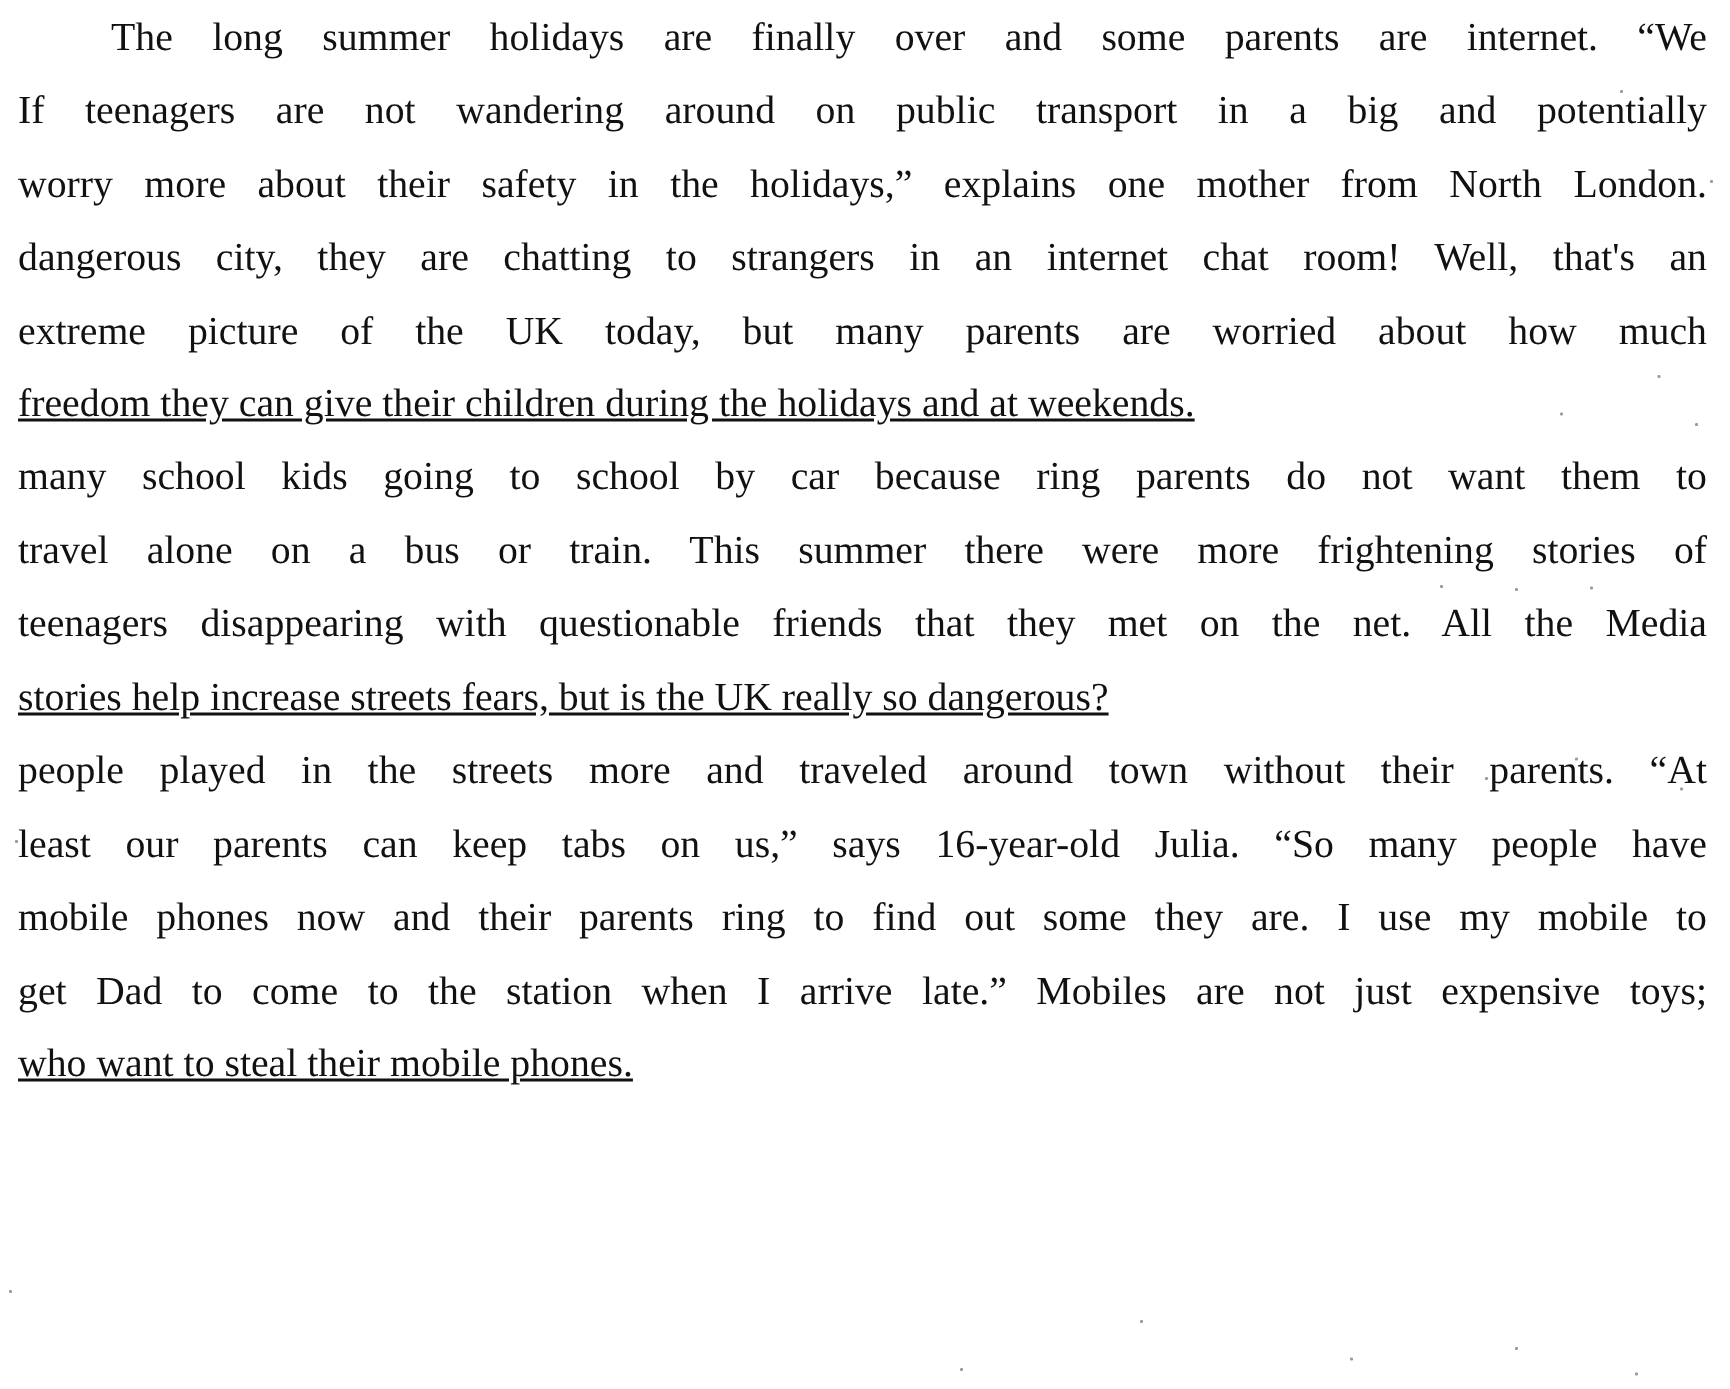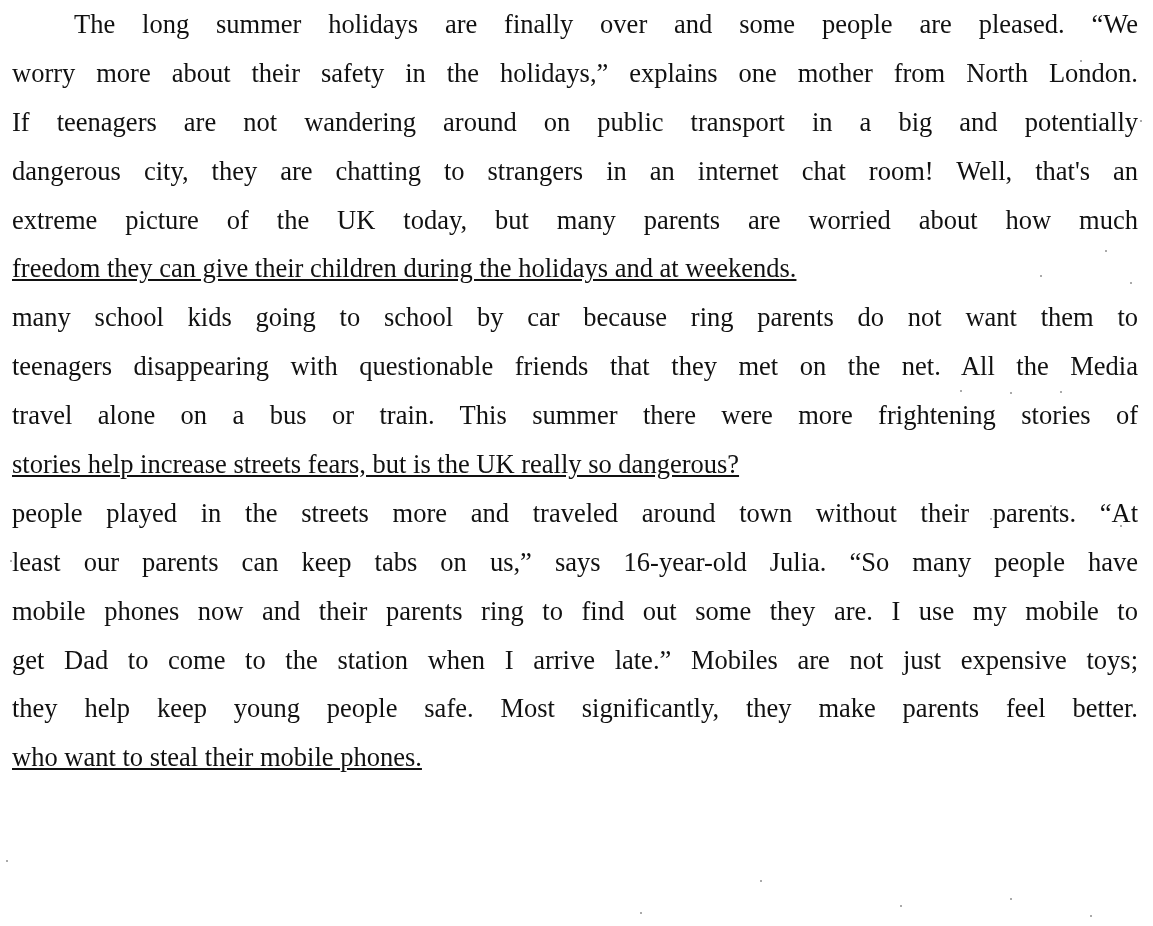--- a/index.html
+++ b/index.html
@@ -58,41 +58,40 @@
       border-radius: 50%;
     }
   </style>
 </head>
 <body>
 
 <div class="page">
   <div class="text-block">
 
     <div class="paragraph">
-      <span class="line indent">The long summer holidays are finally over and some people are pleased. “We</span>
+      <span class="line indent">The long summer holidays are finally over and some parents are internet. “We</span>
+      <span class="line">If teenagers are not wandering around on public transport in a big and potentially</span>
       <span class="line">worry more about their safety in the holidays,” explains one mother from North London.</span>
-      <span class="line">If teenagers are not wandering around on public transport in a big and potentially</span>
       <span class="line">dangerous city, they are chatting to strangers in an internet chat room! Well, that's an</span>
       <span class="line">extreme picture of the UK today, but many parents are worried about how much</span>
       <span class="line last">freedom they can give their children during the holidays and at weekends.</span>
     </div>
 
     <div class="paragraph">
       <span class="line">many school kids going to school by car because ring parents do not want them to</span>
+      <span class="line">travel alone on a bus or train. This summer there were more frightening stories of</span>
       <span class="line">teenagers disappearing with questionable friends that they met on the net. All the Media</span>
-      <span class="line">travel alone on a bus or train. This summer there were more frightening stories of</span>
       <span class="line last">stories help increase streets fears, but is the UK really so dangerous?</span>
     </div>
 
     <div class="paragraph">
       <span class="line">people played in the streets more and traveled around town without their parents. “At</span>
       <span class="line">least our parents can keep tabs on us,” says 16-year-old Julia. “So many people have</span>
       <span class="line">mobile phones now and their parents ring to find out some they are. I use my mobile to</span>
       <span class="line">get Dad to come to the station when I arrive late.” Mobiles are not just expensive toys;</span>
-      <span class="line">they help keep young people safe. Most significantly, they make parents feel better.</span>
       <span class="line last">who want to steal their mobile phones.</span>
     </div>
 
   </div>
 
   <div>
     <span class="speck" style="left:1080px;top:60px"></span>
     <span class="speck" style="left:1105px;top:250px"></span>
     <span class="speck" style="left:1040px;top:275px"></span>
     <span class="speck" style="left:1130px;top:282px"></span>

